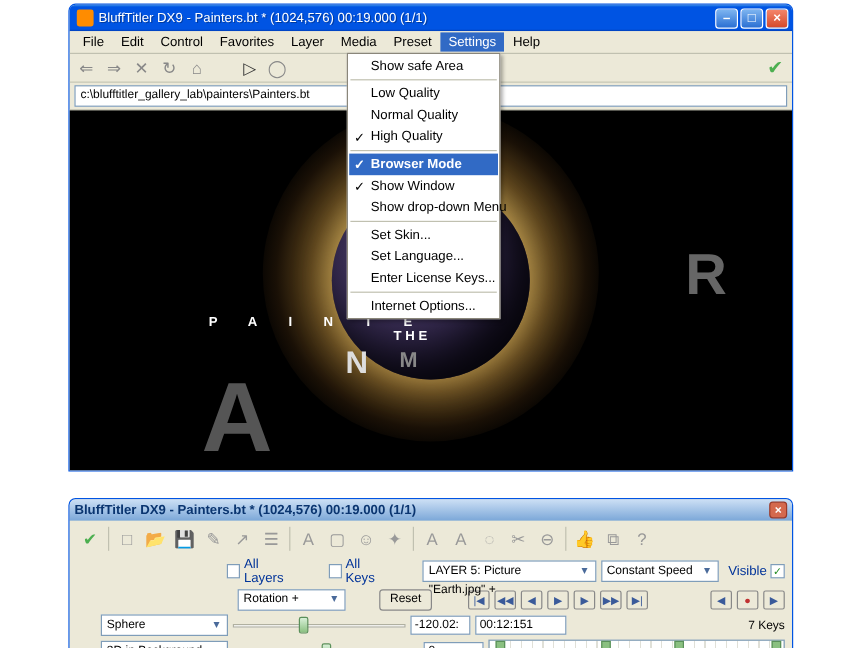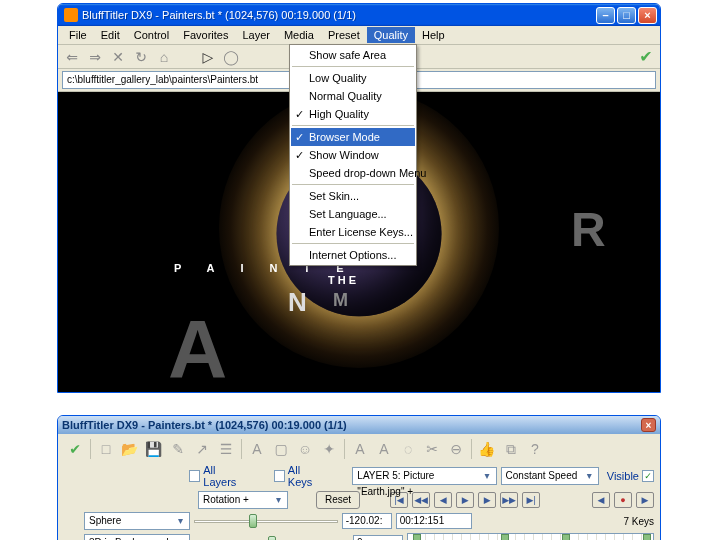--- a/index.html
+++ b/index.html
@@ -22,21 +22,21 @@
 .addr-input { flex: 1; height: 18px; background: #fff; border: 1px solid #7f9db9; padding: 0 4px; line-height: 16px; font-size: 10px; }
 .viewport { background: #000; position: relative; overflow: hidden; }
 .earth-glow { position: absolute; left: 50%; top: 50%; transform: translate(-50%, -55%); width: 280px; height: 280px; border-radius: 50%; background: radial-gradient(circle, rgba(255,248,200,0.95) 0%, rgba(255,220,120,0.7) 30%, rgba(255,190,80,0.35) 50%, rgba(255,160,60,0.1) 65%, transparent 75%); }
 .earth { position: absolute; left: 50%; top: 50%; transform: translate(-50%, -55%); width: 165px; height: 165px; border-radius: 50%; background: radial-gradient(circle at 40% 35%, #5a4a70 0%, #3a2e55 40%, #1a1430 80%, #000 100%); box-shadow: inset -20px -20px 40px rgba(0,0,0,0.8), 0 0 30px rgba(255,200,100,0.5); overflow: hidden; }
 .continent { position: absolute; background: #5a4030; border-radius: 40%; }
 .c1 { width: 50px; height: 60px; top: 30px; left: 80px; }
 .c2 { width: 30px; height: 40px; top: 20px; left: 60px; }
 .maintext { position: absolute; color: #fff; font-family: Arial, sans-serif; font-weight: bold; }
 .dropdown { position: absolute; background: #fff; border: 1px solid #8a867a; box-shadow: 2px 2px 3px rgba(0,0,0,0.3); z-index: 100; padding: 1px; }
 .dd-item { padding: 3px 18px 3px 18px; white-space: nowrap; cursor: default; position: relative; }
-.dd-item.sel { background: #316ac5; color: #fff; }
+.dd-item.sel { background: #316ac5; color: #fff; font-weight: bold; }
 .dd-item.chk::before { content: "✓"; position: absolute; left: 4px; }
 .dd-sep { height: 1px; background: #c0c0b0; margin: 2px 1px; }
 
 
 .tw-titlebar { background: linear-gradient(to bottom, #cde0f5, #7ba7d8); color: #0a3570; height: 18px; display: flex; align-items: center; padding: 0 4px; font-size: 11px; font-weight: bold; }
 .tw-close { width: 15px; height: 14px; background: #d4694e; color: #fff; border: 1px solid #9a3a2a; border-radius: 3px; display: flex; align-items: center; justify-content: center; font-size: 10px; margin-left: auto; }
 .tw-body { background: #ece9d8; padding: 4px 6px; }
 .tw-toolbar { display: flex; gap: 2px; padding-bottom: 4px; flex-wrap: wrap; align-items: center; }
 .tw-ico { width: 22px; height: 22px; border: 1px solid transparent; display: flex; align-items: center; justify-content: center; color: #999; font-size: 14px; border-radius: 3px; }
 .tw-sep { width: 1px; height: 20px; background: #c0c0b0; margin: 0 2px; }
@@ -68,21 +68,21 @@
     </div>
   </div>
   <div class="menubar">
     <div class="menu-item">File</div>
     <div class="menu-item">Edit</div>
     <div class="menu-item">Control</div>
     <div class="menu-item">Favorites</div>
     <div class="menu-item">Layer</div>
     <div class="menu-item">Media</div>
     <div class="menu-item">Preset</div>
-    <div class="menu-item open">Quality</div>
+    <div class="menu-item open">Settings</div>
     <div class="menu-item">Help</div>
   </div>
   <div class="toolbar">
     <div class="tb-btn">⇐</div>
     <div class="tb-btn">⇒</div>
     <div class="tb-btn">✕</div>
     <div class="tb-btn">↻</div>
     <div class="tb-btn">⌂</div>
     <div style="width:18px"></div>
     <div class="tb-btn active">▷</div>
@@ -111,21 +111,21 @@
 
   <div class="dropdown" style="left:231px; top:40px; width:128px;">
     <div class="dd-item">Show safe Area</div>
     <div class="dd-sep"></div>
     <div class="dd-item">Low Quality</div>
     <div class="dd-item">Normal Quality</div>
     <div class="dd-item chk">High Quality</div>
     <div class="dd-sep"></div>
     <div class="dd-item chk sel">Browser Mode</div>
     <div class="dd-item chk">Show Window</div>
-    <div class="dd-item">Speed drop-down Menu</div>
+    <div class="dd-item">Show drop-down Menu</div>
     <div class="dd-sep"></div>
     <div class="dd-item">Set Skin...</div>
     <div class="dd-item">Set Language...</div>
     <div class="dd-item">Enter License Keys...</div>
     <div class="dd-sep"></div>
     <div class="dd-item">Internet Options...</div>
   </div>
 </div>
 
 <div class="window" style="left:57px; top:415px; width:604px;">

